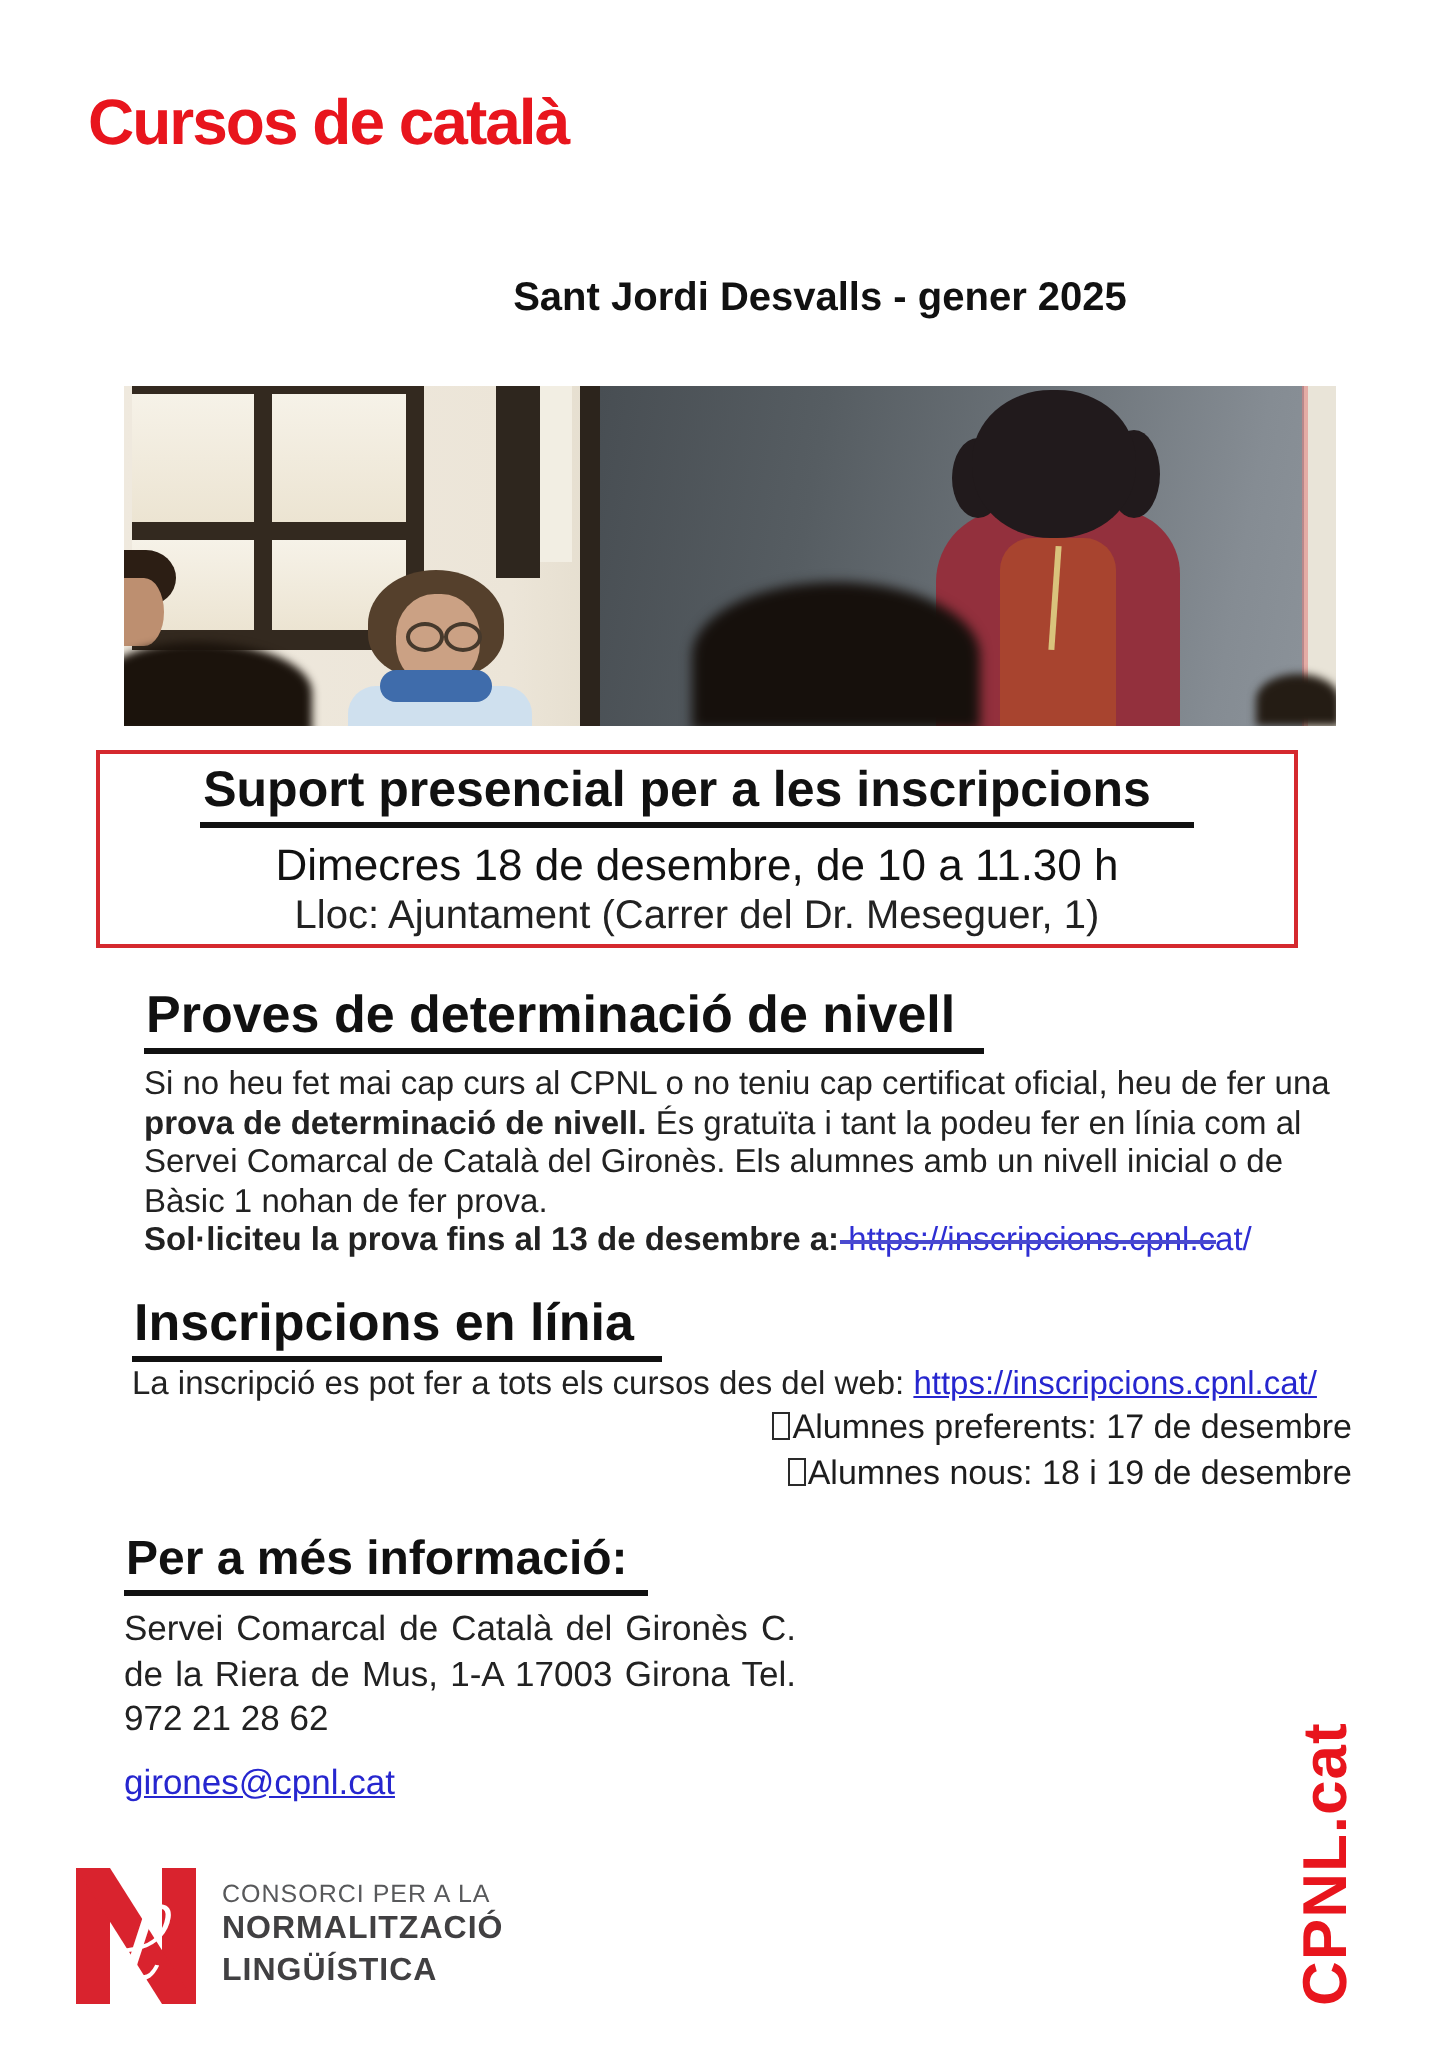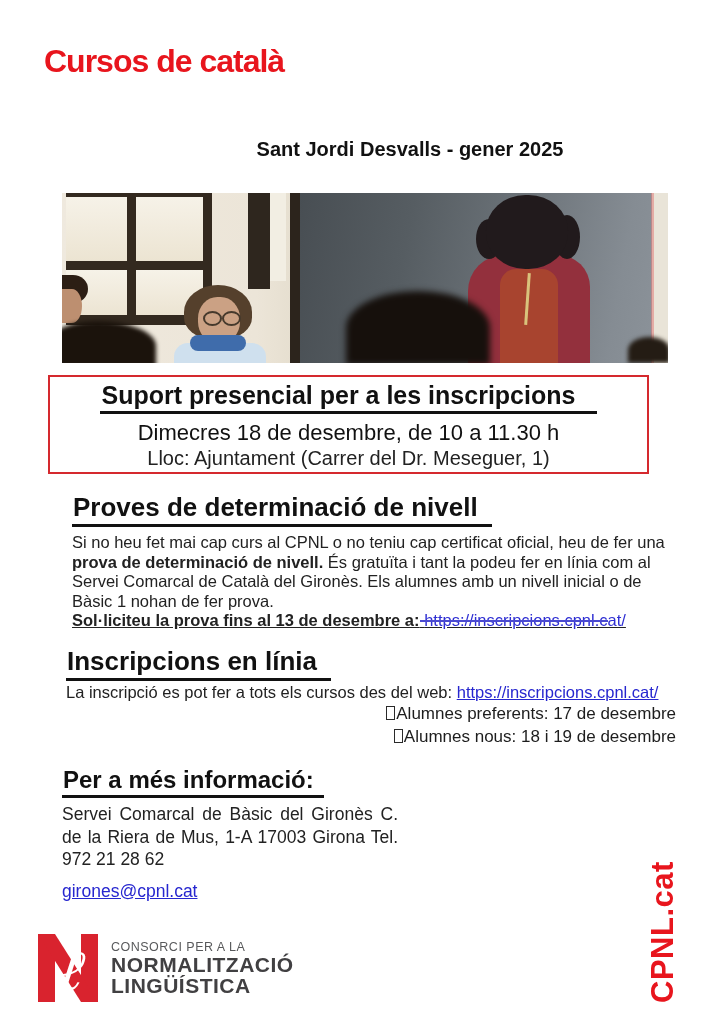--- a/index.html
+++ b/index.html
@@ -44,21 +44,21 @@
   
   .support-box{position:absolute;left:48px;top:375px;width:597px;height:91px;border:2px solid #d5292e;background:#fff;text-align:center;padding-top:4px;box-sizing:content-box;}
   .support-heading{display:inline-block;font-size:25px;font-weight:800;color:#111;border-bottom:3px solid #111;padding:0 22px 1px 2px;}
   .support-line1{margin-top:6px;font-size:22px;font-weight:400;color:#111;}
   .support-line2{margin-top:1px;font-size:20px;color:#222;}
 
   
   .section-heading{display:inline-block;font-size:26px;font-weight:800;color:#111;border-bottom:3px solid #111;padding:0 14px 1px 1px;}
   .sec-level{position:absolute;left:72px;top:492px;width:600px;}
   .level-body{margin-top:6px;font-size:16.5px;line-height:19.5px;color:#222;}
-  .level-cta{font-size:16.5px;line-height:19.5px;color:#222;text-decoration:underline;}
+  .level-cta{font-size:16.5px;line-height:19.5px;color:#222;}
   a.link, .link{color:#2f2fd3;text-decoration:none;cursor:pointer;}
   .link-underlined{color:#2626cf;text-decoration:underline;cursor:pointer;}
   .blue-line{position:absolute;left:420px;top:620px;width:188px;height:0;border-top:2px solid #4a4ad0;}
 
   .sec-online{position:absolute;left:66px;top:646px;width:610px;}
   .online-intro{margin-top:0;font-size:16.5px;line-height:22px;color:#222;}
   .enroll-item{font-size:17px;line-height:22.5px;color:#1d1d1d;text-align:right;}
   .tofu{display:inline-block;width:9px;height:14px;border:1.6px solid #2a2a2a;margin-right:1px;vertical-align:-1px;box-sizing:border-box;}
 
   .sec-info{position:absolute;left:62px;top:766px;width:336px;}
@@ -66,21 +66,21 @@
   .info-line{font-size:17.5px;line-height:22.5px;color:#222;text-align:justify;text-align-last:justify;}
   .info-line.last{text-align:left;text-align-last:left;}
   .info-block{margin-top:5px;}
   .email{display:inline-block;margin-top:10px;font-size:17.5px;}
 
   
   .logo{position:absolute;left:38px;top:934px;display:flex;align-items:center;}
   .logo-mark{position:relative;width:60px;height:68px;}
   .logo-text{margin-left:13px;}
   .logo-small{font-size:12.5px;letter-spacing:.5px;color:#58595b;}
-  .logo-big{font-size:21px;font-weight:800;letter-spacing:.5px;color:#414042;line-height:21px;}
+  .logo-big{font-size:16px;font-weight:800;letter-spacing:.5px;color:#414042;line-height:21px;}
 
   
   .vert-brand{position:absolute;left:645px;top:853px;height:150px;writing-mode:vertical-rl;transform:rotate(180deg);font-size:31px;font-weight:800;color:#e8151d;letter-spacing:.5px;}
 </style>
 </head>
 <body>
 
 <div class="page">
 
   <div class="main-title">Cursos de català</div>
@@ -137,21 +137,21 @@
   <div class="sec-online">
     <span class="section-heading">Inscripcions en línia</span>
     <div class="online-intro"><span>La inscripció es pot fer a tots els cursos des del web: </span><a class="link-underlined">https://inscripcions.cpnl.cat/</a></div>
     <div class="enroll-item"><span class="tofu"></span><span>Alumnes preferents: 17 de desembre</span></div>
     <div class="enroll-item"><span class="tofu"></span><span>Alumnes nous: 18 i 19 de desembre</span></div>
   </div>
 
   <div class="sec-info">
     <span class="info-heading">Per a més informació:</span>
     <div class="info-block">
-      <div class="info-line">Servei Comarcal de Bàsic del Gironès C.</div>
+      <div class="info-line">Servei Comarcal de Català del Gironès C.</div>
       <div class="info-line">de la Riera de Mus, 1-A 17003 Girona Tel.</div>
       <div class="info-line last">972 21 28 62</div>
     </div>
     <a class="email link-underlined">girones@cpnl.cat</a>
   </div>
 
   <div class="logo">
     <div class="logo-mark">
       <svg width="60" height="68" viewBox="0 0 60 68">
         <polygon points="0,0 17,0 17,68 0,68" fill="#d9232e"></polygon>

